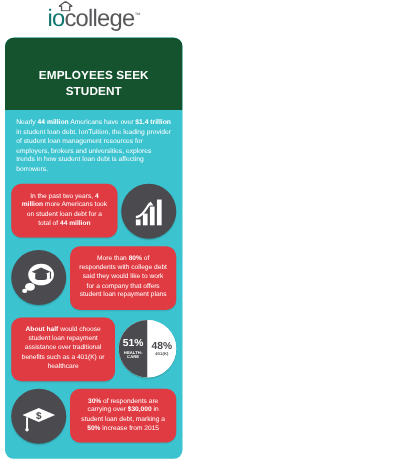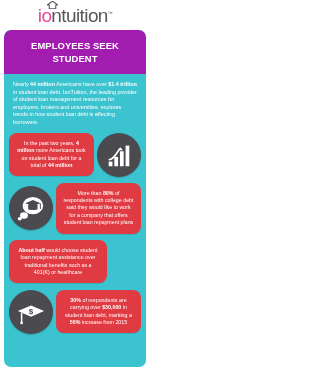--- a/index.html
+++ b/index.html
@@ -16,39 +16,39 @@
 
   
   .logo-wrap{
     height:30px;display:flex;align-items:center;justify-content:center;
     background:#ffffff;
   }
   .logo{
     position:relative;font-size:19px;letter-spacing:-0.6px;line-height:1;
     white-space:nowrap;font-weight:400;
   }
-  .logo .io{color:#ec4899;text-align:center;}
+  .logo .io{color:#0f766e;text-align:center;}
   .logo .rest{color:#58585b;}
   .logo .tm{font-size:5px;color:#58585b;vertical-align:super;}
   .house{
     position:absolute;left:9.5px;top:-4.5px;width:11px;height:8px;
   }
 
   
   .body-card{
     position:relative;background:#3bc3cf;
     border-radius:7px 7px 7px 7px;overflow:hidden;
     height:337px;
   }
 
   
   .banner{
-    background:#a21caf;color:#ffffff;text-align:center;
+    background:#14532d;color:#ffffff;text-align:center;
     border-radius:7px 7px 0 0;
-    padding:10px 5px 9px;
+    padding:24px 5px 9px;
   }
   .banner-line{
     font-weight:bold;font-size:9.4px;line-height:12.5px;
     letter-spacing:0.1px;text-transform:uppercase;
   }
 
   
   .intro{
     color:#ffffff;font-size:5.4px;line-height:7.6px;
     padding:7px 9px 6px;text-align:left;
@@ -114,21 +114,21 @@
 </head>
 <body>
 
 <div class="poster">
 
   <div class="logo-wrap">
     <div class="logo">
       <svg class="house" viewBox="0 0 22 16">
         <path d="M11 0 L21.5 8 L17.5 8 L17.5 15.5 L4.5 15.5 L4.5 8 L0.5 8 Z" fill="none" stroke="#58585b" stroke-width="2.1" stroke-linejoin="round"></path>
       </svg>
-      <span class="io">io</span><span class="rest">ntuition</span><span class="tm">™</span>
+      <span class="io">io</span><span class="rest">college</span><span class="tm">™</span>
     </div>
   </div>
 
   <div class="body-card">
 
     <div class="banner">
       <div class="banner-line">EMPLOYEES SEEK STUDENT</div>
     </div>
 
     <div class="intro">Nearly <b>44 million</b> Americans have over <b>$1.4 trillion</b> in student loan debt. IonTuition, the leading provider of student loan management resources for employers, brokers and universities, explores trends in how student loan debt is affecting borrowers.</div>
@@ -156,20 +156,32 @@
           <path d="M18 7.5 L26 11 L18 14.5 L10 11 Z" fill="#4a4a4f"></path>
           <path d="M13 12.7 L13 17 C13 18.6 23 18.6 23 17 L23 12.7" fill="#4a4a4f"></path>
           <path d="M26 11 L26 17" stroke="#4a4a4f" stroke-width="1"></path>
         </svg>
       </div>
       <div class="bubble">More than <b>80%</b> of respondents with college debt said they would like to work for a company that offers student loan repayment plans</div>
     </div>
 
     <div class="row icon-right">
       <div class="bubble"><b>About half</b> would choose student loan repayment assistance over traditional benefits such as a 401(K) or healthcare</div>
+      <div class="donut">
+        <div class="half-l"></div>
+        <div class="half-r"></div>
+        <div class="lbl l">
+          <span class="pct">51%</span>
+          <span class="cap">HEALTH-CARE</span>
+        </div>
+        <div class="lbl r">
+          <span class="pct">48%</span>
+          <span class="cap">401(K)</span>
+        </div>
+      </div>
     </div>
 
     <div class="row icon-left">
       <div class="iconcircle">
         <svg viewBox="0 0 32 32" width="30" height="30">
           <path d="M16 9 L30 15 L16 21 L2 15 Z" fill="#ffffff"></path>
           <path d="M6 16.8 L6 27" stroke="#ffffff" stroke-width="1.6"></path>
           <circle cx="6" cy="27.6" r="1.5" fill="#ffffff"></circle>
           <text x="16" y="18" font-size="8.5" font-weight="bold" fill="#4a4a4f" text-anchor="middle" font-family="Liberation Sans, sans-serif">$</text>
         </svg>

